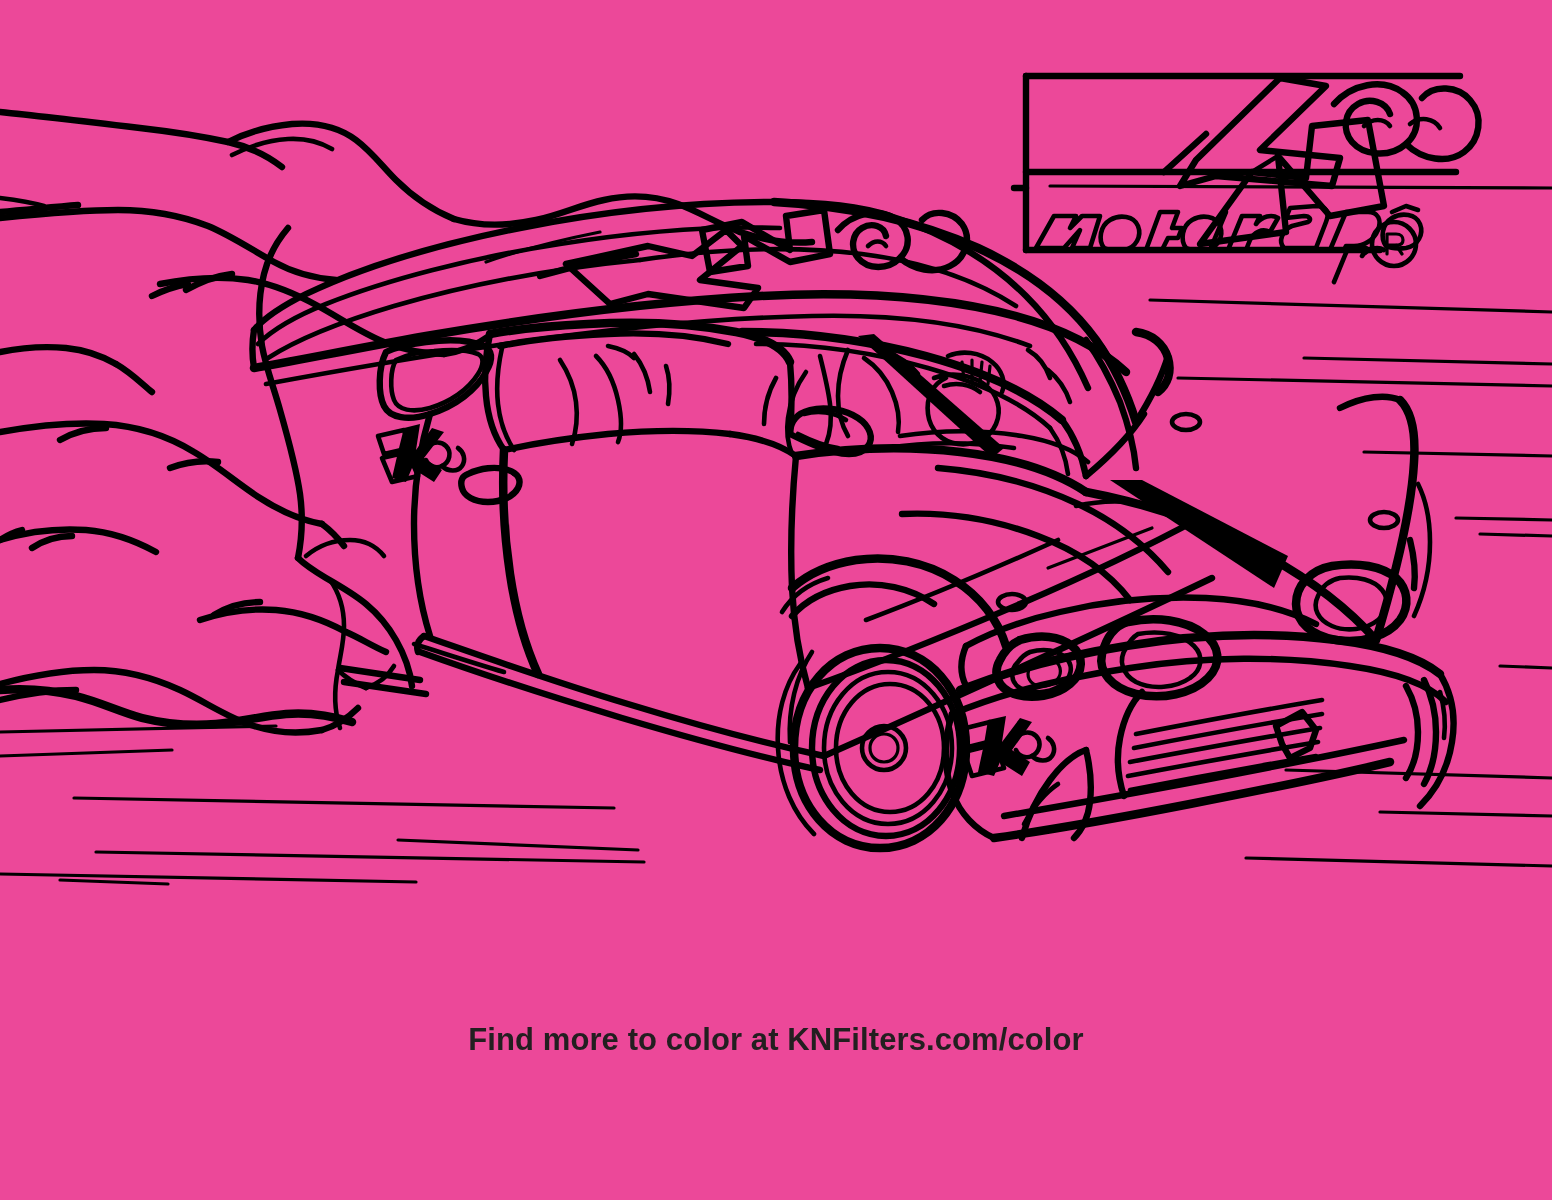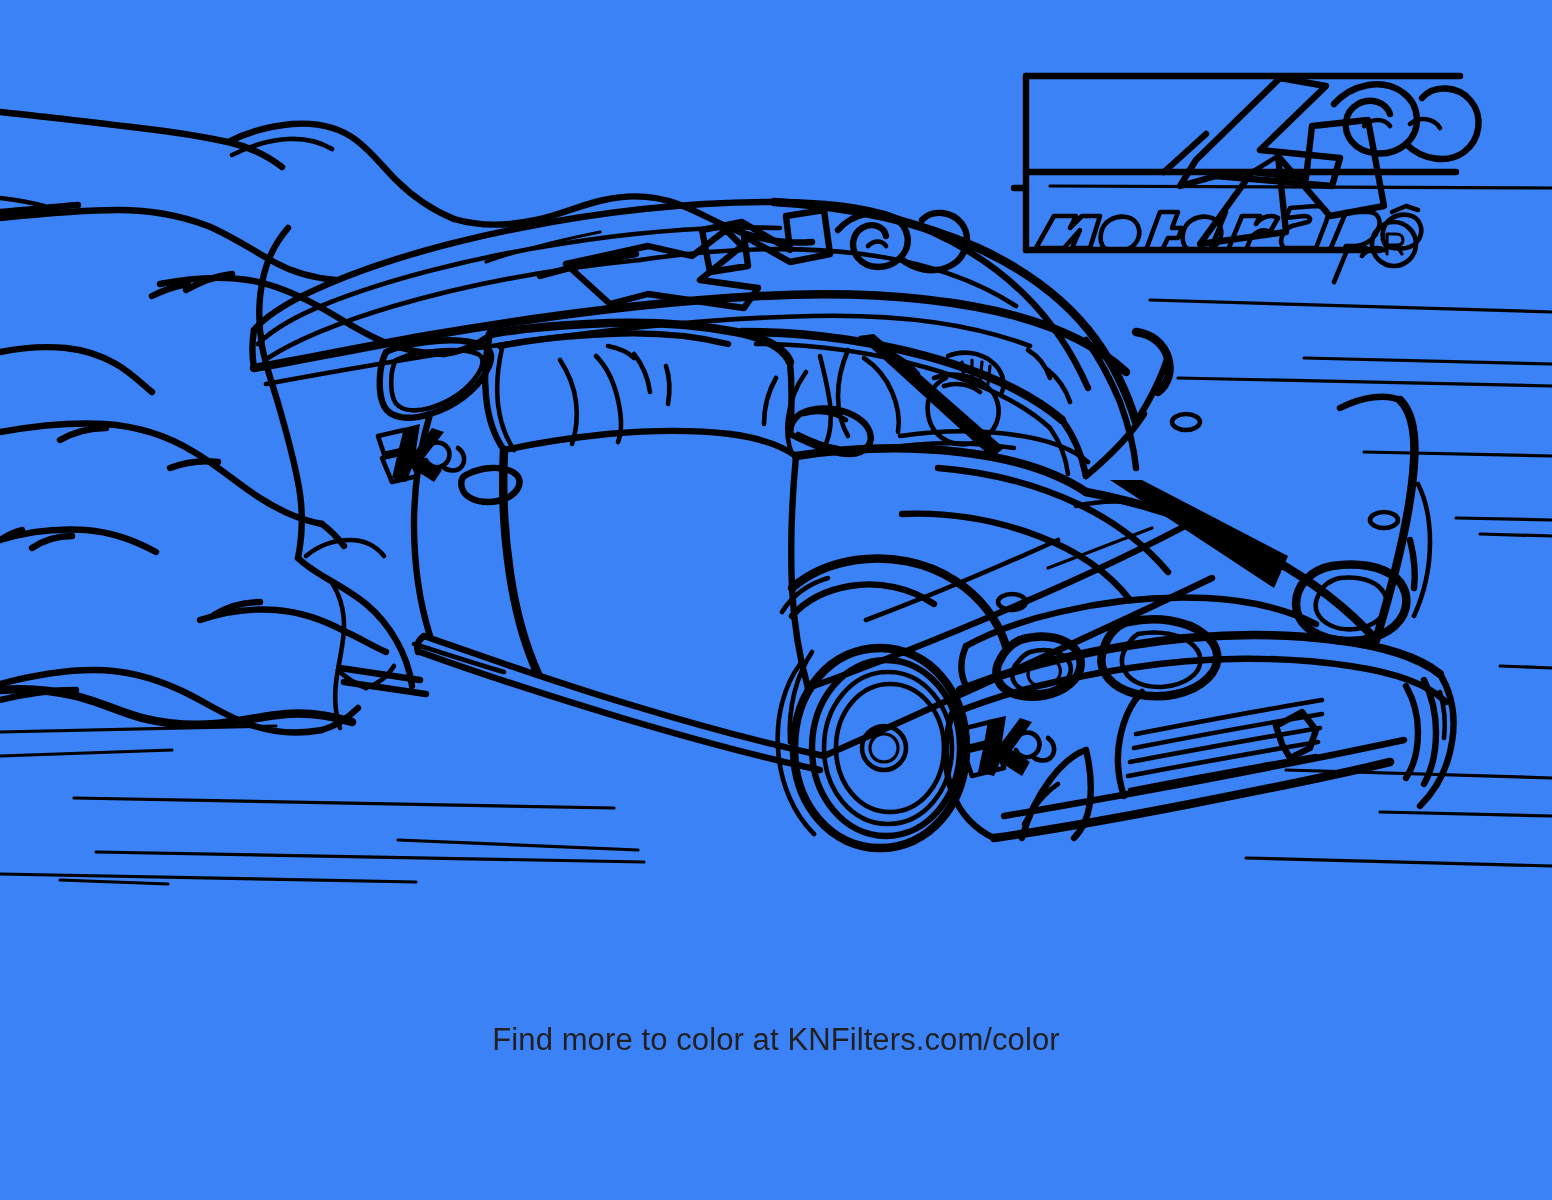--- a/index.html
+++ b/index.html
@@ -2,21 +2,21 @@
 <html><head>
 <meta charset="utf-8">
 <title>K&amp;N Motorsports Coloring Page</title>
 <style>
   html,body{margin:0;padding:0;background:#ffffff;}
   body{
     width:1552px;height:1200px;overflow:hidden;position:relative;
     font-family:"Liberation Sans", sans-serif;
     color:#1a1a1a;
   }
-  #page{position:absolute;left:0;top:0;width:1552px;height:1200px;background:#3b82f6;}
+  #page{position:absolute;left:0;top:0;width:1552px;height:1200px;background:#ec4899;font-weight:bold;}
   #art{position:absolute;left:0;top:0;width:1552px;height:1200px;}
   #footer-text{
     position:absolute;left:0;top:1022px;width:1552px;
     text-align:center;
     font-size:31px;
     letter-spacing:0.1px;
     color:#231f20;
     font-family:"Liberation Sans", sans-serif;
   }
   svg{display:block;}

